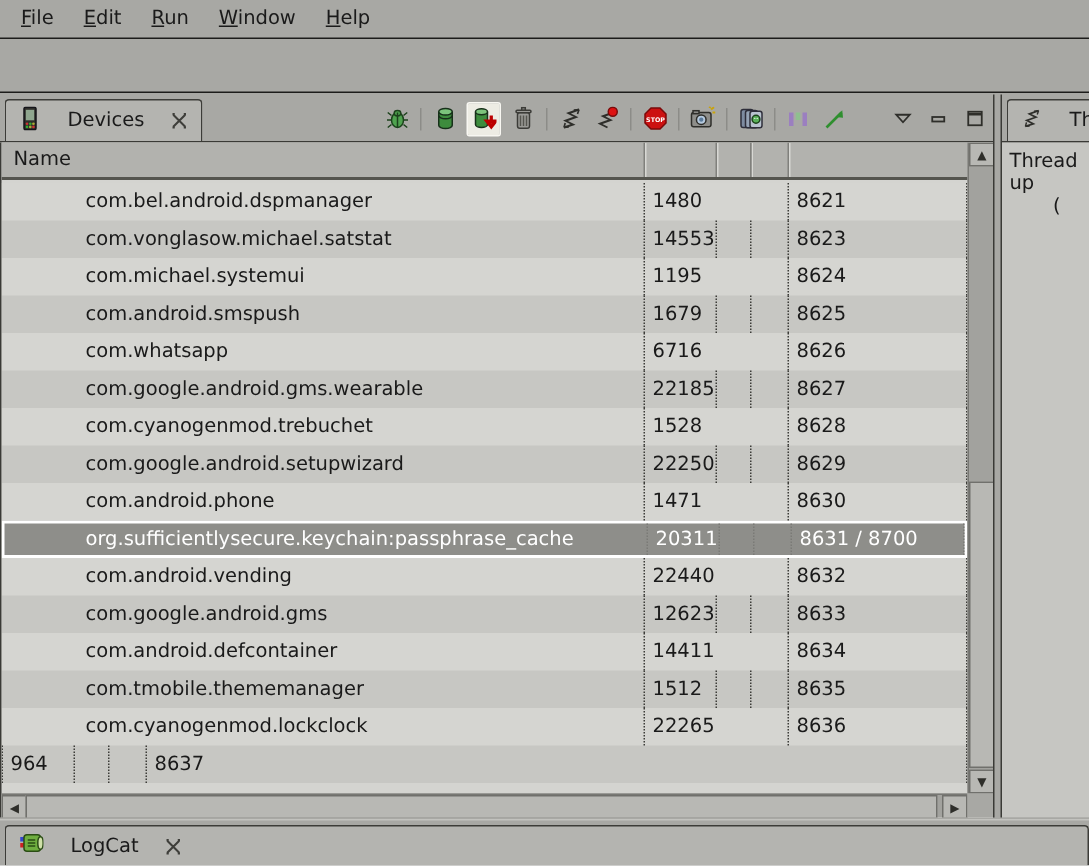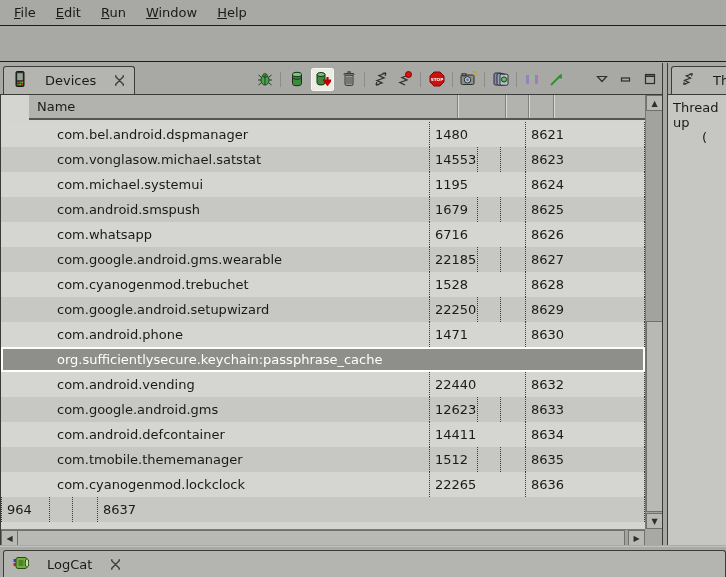--- a/index.html
+++ b/index.html
@@ -33,40 +33,40 @@
   .view-toolbar { position:absolute; right:4px; top:4px; height:24px; display:flex; align-items:center; gap:7px; }
   .tb-icon { width:17px; height:17px; display:flex; align-items:center; justify-content:center; }
   .tb-sep { width:1px; height:15px; background:#8c8c88; }
   .tb-highlight { background:#edece4; outline:1px solid #f8f7f2; padding:2px; border-radius:1px; }
   .tb-gap { width:14px; }
 
   
   .table-wrap { position:absolute; left:0; top:32px; right:0; bottom:0;
                 background:#d4d4d0; border-left:1px solid #3a3a36; overflow:hidden; }
   .tbl-header { position:absolute; left:0; top:0; right:17px; height:25px; background:#b2b2ae;
-                border-bottom:2px solid #55554f; display:flex;margin-left:28px; }
+                border-bottom:2px solid #55554f; display:flex; }
   .hcell { height:100%; line-height:23px; overflow:hidden; }
   .hcell + .hcell { border-left:1px solid #80807c; box-shadow: inset 1px 0 0 #d8d8d4; }
   .hc-name { flex:0 0 428px; padding-left:8px; }
   .hc-pid  { flex:0 0 48px; }
   .hc-a    { flex:0 0 23px; }
   .hc-b    { flex:0 0 25px; }
   .hc-port { flex:1; }
 
   .tbl-body { position:absolute; left:0; top:27px; right:17px; bottom:16px; overflow:hidden; }
   .row { display:flex; height:25px; align-items:stretch; }
   .row.light { background:#d5d5d1;align-items:flex-end; }
   .row.dark  { background:#c7c7c3; }
   .cell { line-height:25px; white-space:nowrap; overflow:hidden; }
   .c-name { flex:0 0 428px; padding-left:56px; }
   .c-pid  { flex:0 0 48px; padding-left:5px; border-left:1px dotted #3c3c38; }
   .c-a    { flex:0 0 23px; border-left:1px dotted #3c3c38; }
   .c-b    { flex:0 0 25px; border-left:1px dotted #3c3c38; }
   .c-port { flex:1; padding-left:5px; border-left:1px dotted #3c3c38; border-right:1px dotted #3c3c38; }
-  .row.selected { background:#8e8e8a; color:#ffffff; border:2px solid #ffffff;flex-direction:column; }
+  .row.selected { background:#8e8e8a; color:#ffffff; border:2px solid #ffffff; }
   .row.selected .c-name { padding-left:54px; }
   .row.selected .cell { line-height:21px; border-left-color:#76767("0"); }
   .row.selected .c-pid, .row.selected .c-a, .row.selected .c-b, .row.selected .c-port { border-left:1px dotted #7a7a76; }
   .row.selected .c-port { border-right:1px dotted #7a7a76; }
 
   
   .vscroll { position:absolute; top:0; right:0; bottom:16px; width:17px; background:#a2a29e;
              border-left:1px solid #78787(4); border-left:1px solid #787874; }
   .sb-btn { position:absolute; left:0; width:17px; height:16px; background:#b8b8b4;
             border:1px solid #707("0"); border:1px solid #70706c; display:flex; align-items:center; justify-content:center;

